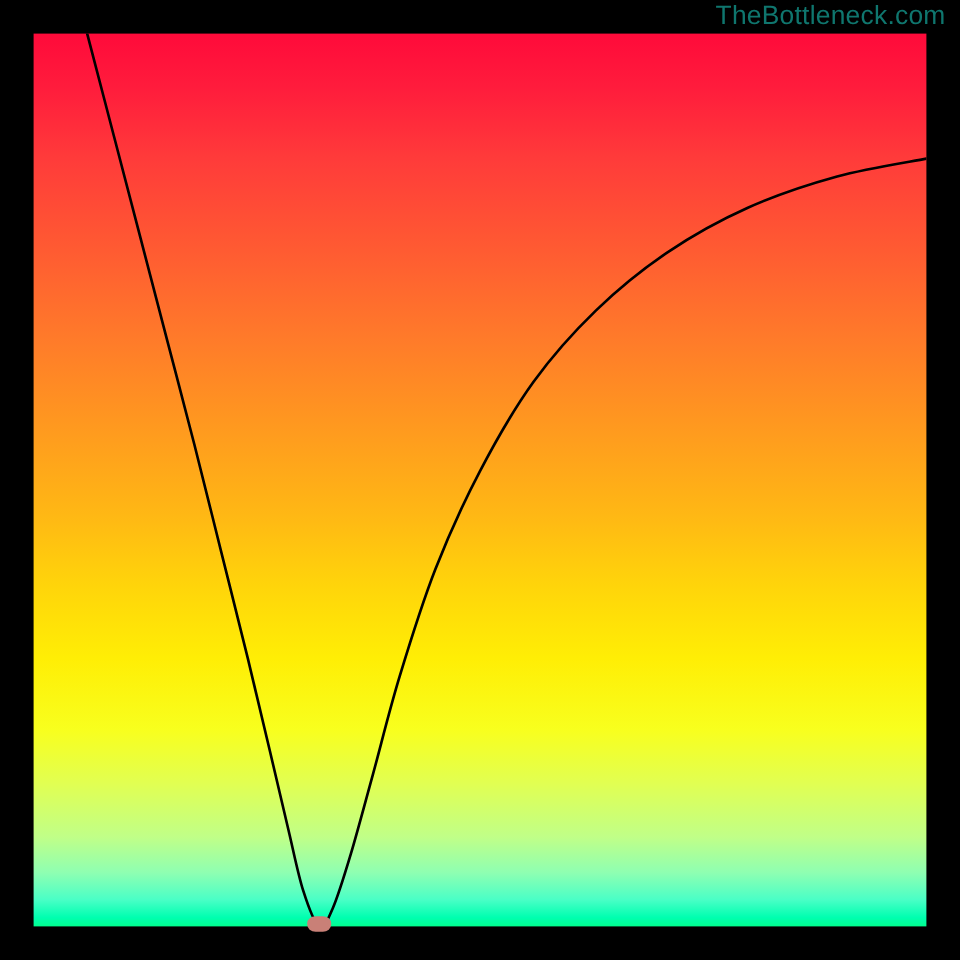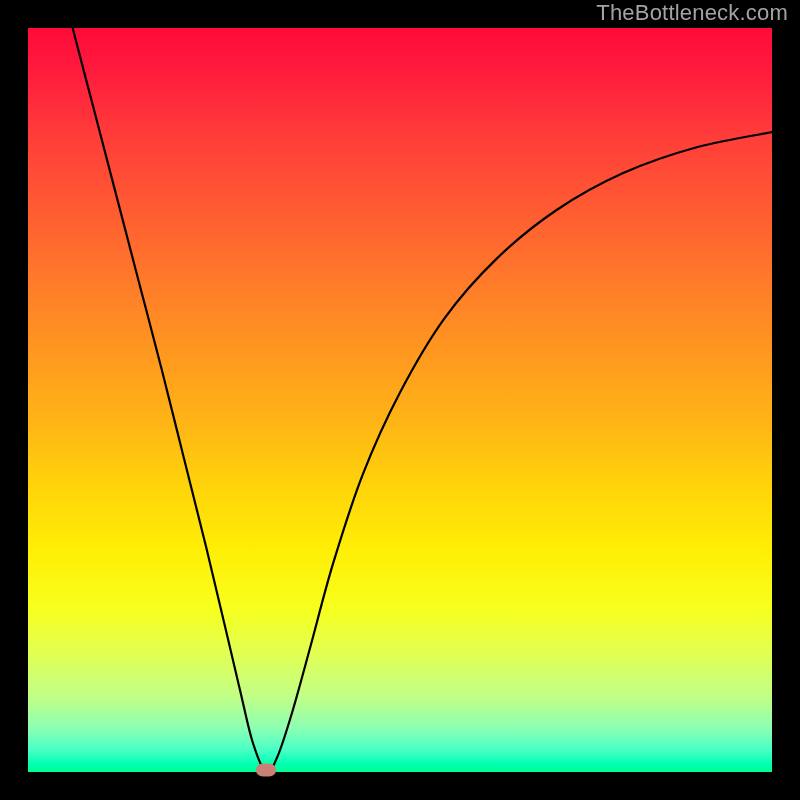--- a/index.html
+++ b/index.html
@@ -14,21 +14,21 @@
   .frame {
     position: relative;
     width: 800px;
     height: 800px;
     background: #000;
   }
   .watermark {
     position: absolute;
     top: 0px;
     right: 12px;
-    color: #a3a3a3;
+    color: #0f766e;
     font-size: 22px;
     font-weight: 500;
     letter-spacing: 0.2px;
     z-index: 10;
     user-select: none;
   }
   .plot-area {
     position: absolute;
     left: 28px;
     top: 28px;

